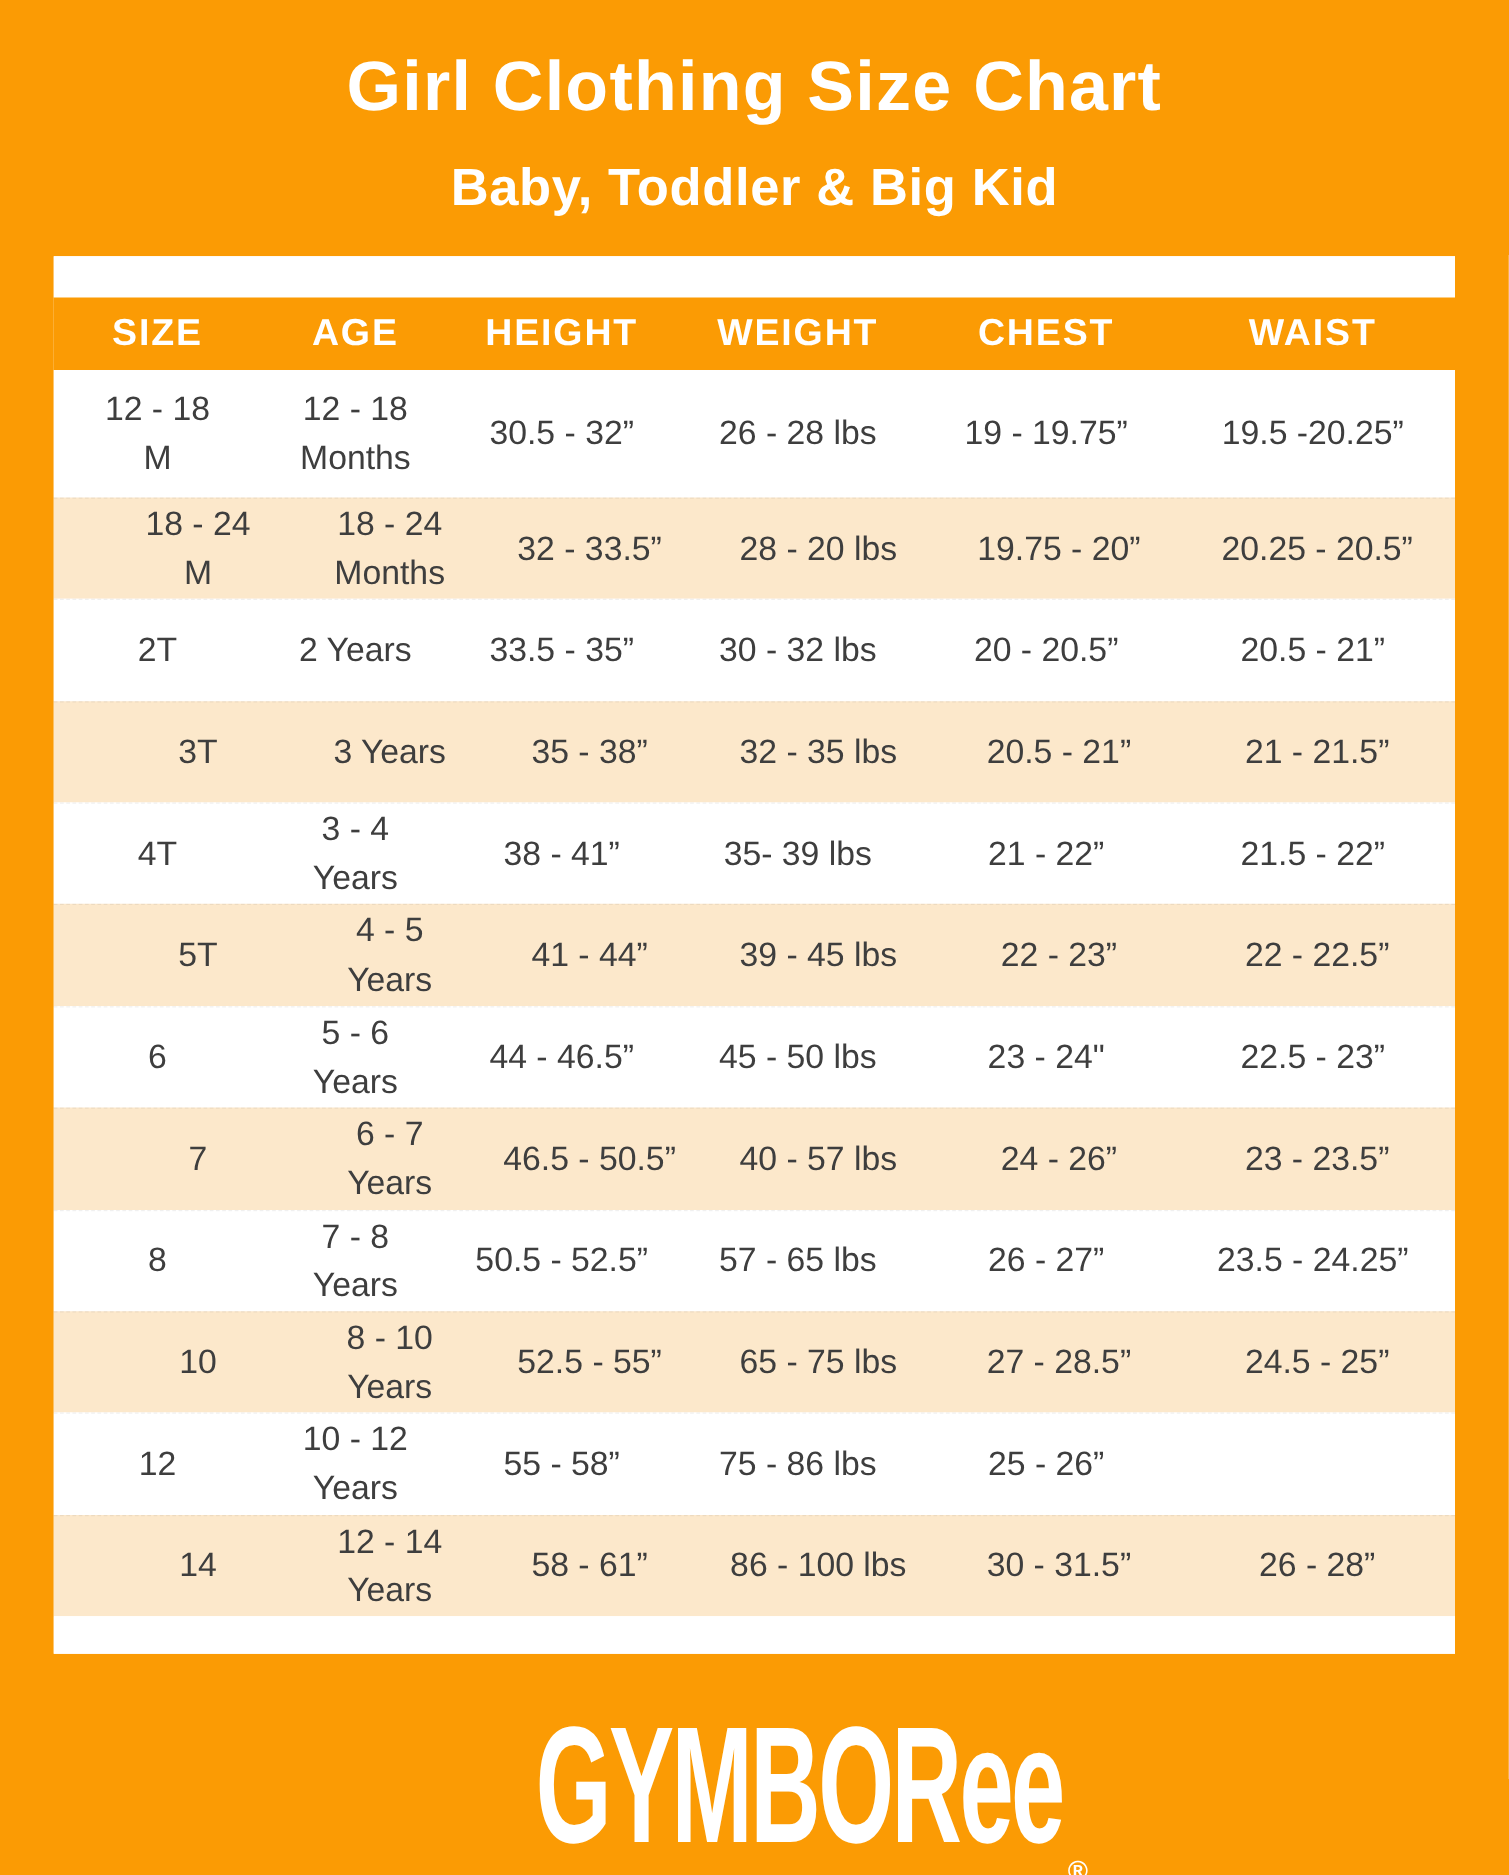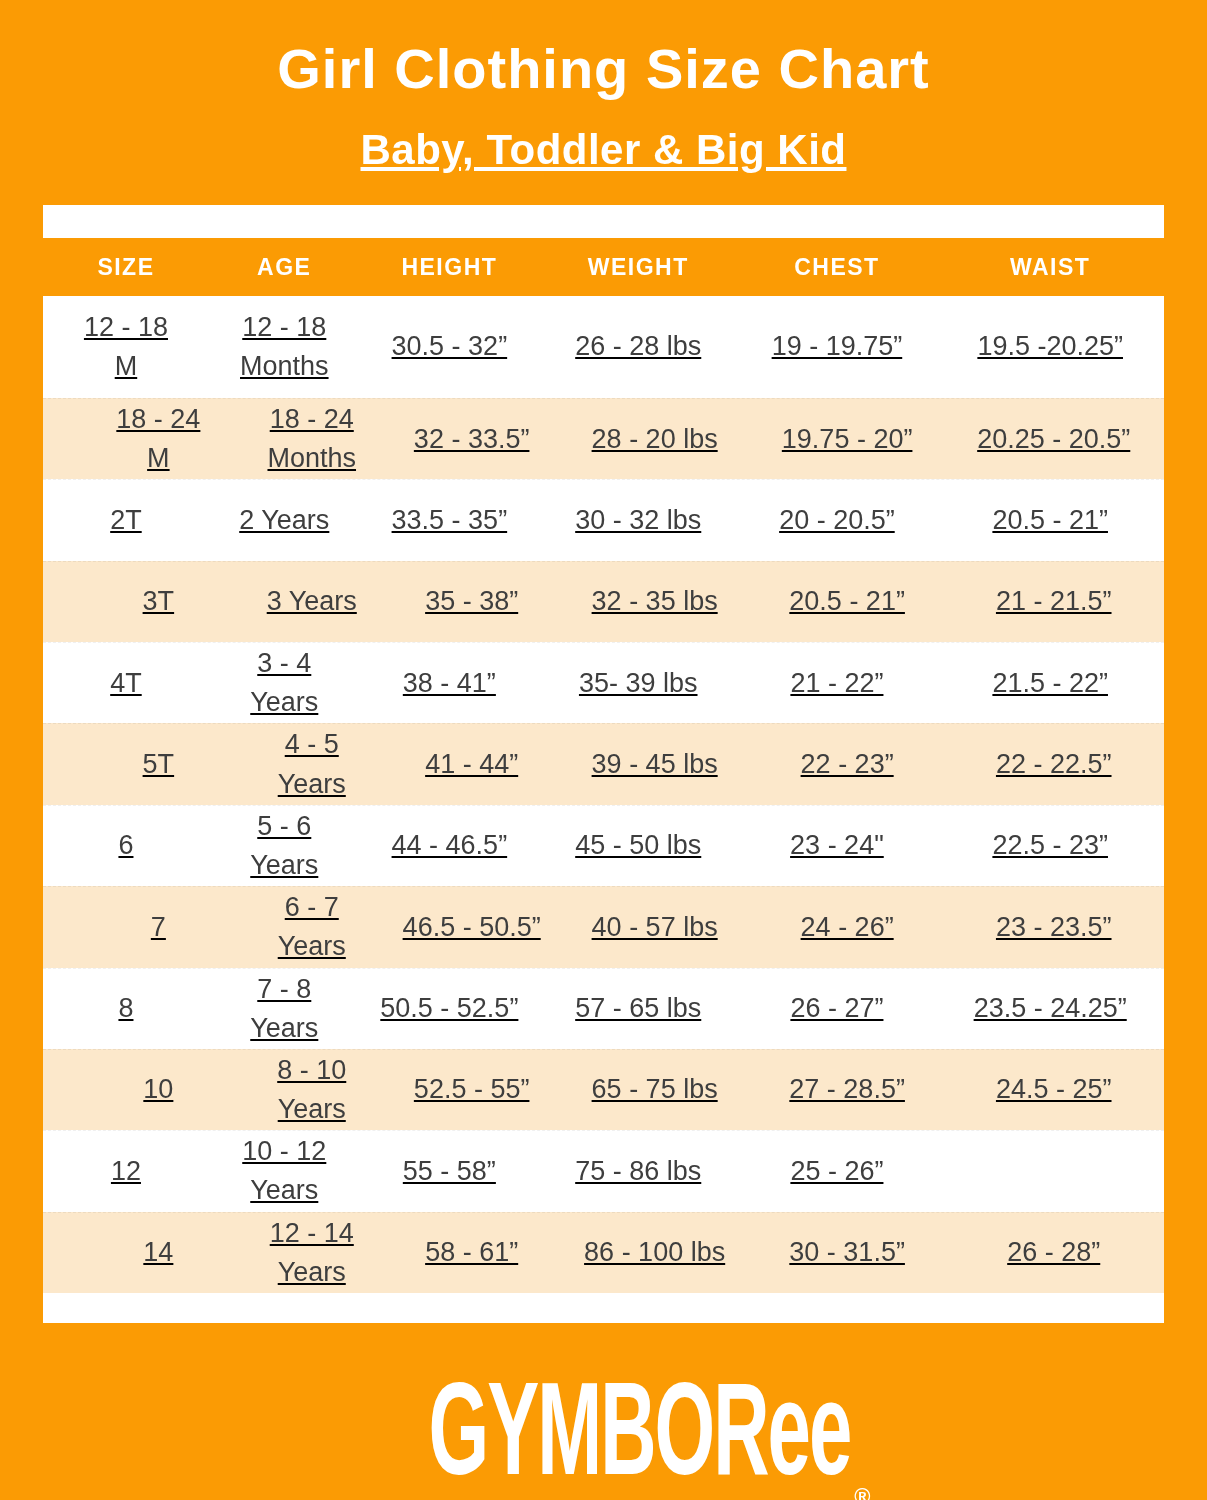--- a/index.html
+++ b/index.html
@@ -30,21 +30,20 @@
   .subtitle {
     position: absolute;
     top: 126px;
     left: 0;
     width: 100%;
     text-align: center;
     color: #ffffff;
     font-size: 42px;
     font-weight: bold;
     letter-spacing: 0.5px;
-    text-decoration: underline;
   }
   .card {
     position: absolute;
     left: 43px;
     top: 205px;
     width: 1121px;
     height: 1118px;
     background: #ffffff;
     display: flex;
     flex-direction: column;
@@ -53,29 +52,28 @@
   .head-row {
     height: 58px;
     background: var(--background, #FB9B04);
     display: grid;
     grid-template-columns: 14.8% 13.45% 16% 17.7% 17.75% 20.3%;
     align-items: center;
   }
   .hcell {
     text-align: center;
     color: #ffffff;
-    font-size: 23px;
+    font-size: 30px;
     font-weight: bold;
     letter-spacing: 1.5px;
   }
   .tbody {
     height: 997px;
     display: flex;
     flex-direction: column;
-    text-decoration: underline;
   }
   .trow {
     flex: 1 1 0;
     display: grid;
     grid-template-columns: 14.8% 13.45% 16% 17.7% 17.75% 20.3%;
     background: #ffffff;
   }
   .trow.first { flex: 0 0 102px; }
   .trow.alt { background: var(--row_alt, #FCE8CB); padding-left: 35px; }
   .trow + .trow { border-top: 1px dashed rgba(0,0,0,0.06); }

